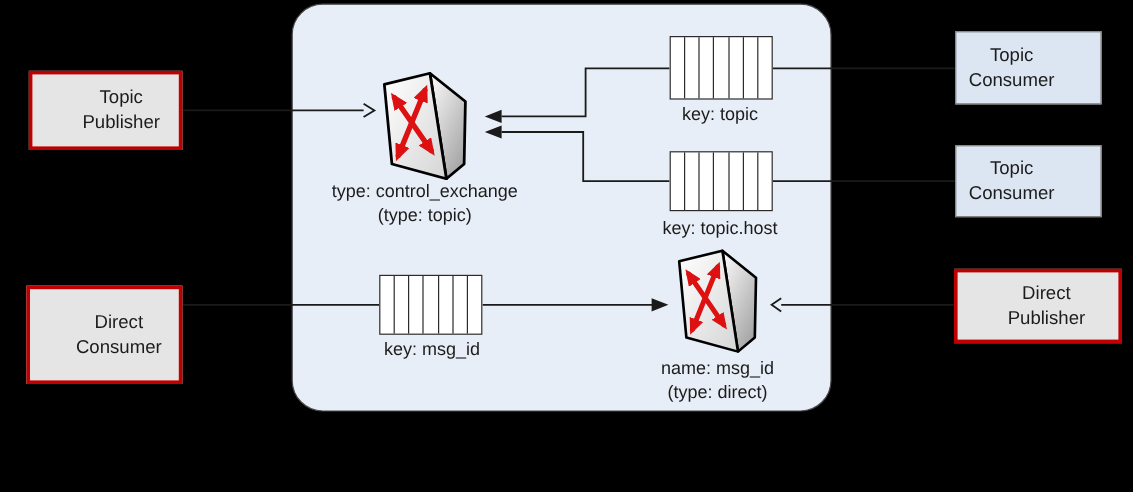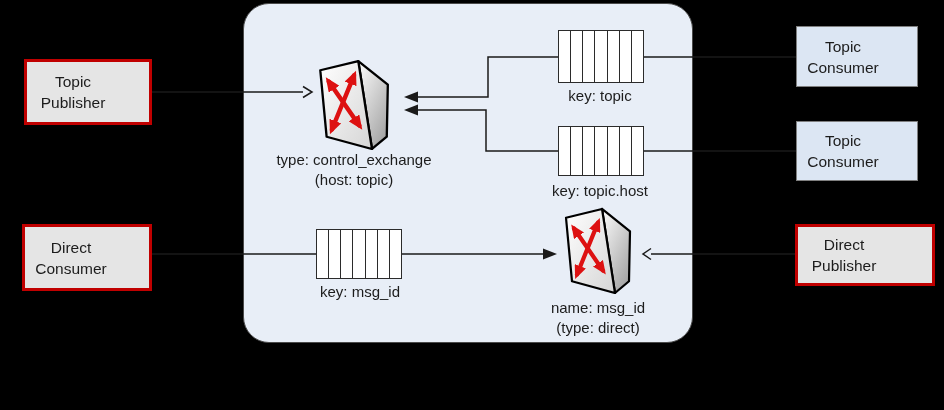--- a/index.html
+++ b/index.html
@@ -16,24 +16,24 @@
     border-radius:26px;box-sizing:border-box;z-index:1;
   }
   
   #lines{position:absolute;left:0;top:0;z-index:2;}
   
   .node-box{
     position:absolute;display:flex;align-items:center;
     text-align:center;font-size:15.5px;line-height:21px;box-sizing:border-box;z-index:3;
   }
   .node-box .lbl{width:92px;}
-  .red-node{background:var(--gray-box-fill,#e5e5e5);border:3px solid var(--red-border,#c00000);}
+  .red-node{background:var(--gray-box-fill,#e5e5e5);border:3px solid var(--red-border,#c00000);padding-left:28px;}
   .blue-node{background:var(--blue-box-fill,#dce6f3);border:1.5px solid var(--blue-box-border,#7f7f7f);}
   #box-topic-publisher {left:24px; top:59px; width:128px;height:66px;}
-  #box-direct-consumer {left:22px; top:224px;width:130px;height:67px;}
+  #box-direct-consumer {left:22px; top:238px;width:130px;height:82px;}
   #box-topic-consumer-1{left:796px;top:26px; width:122px;height:61px;}
   #box-topic-consumer-2{left:796px;top:121px;width:122px;height:60px;}
   #box-direct-publisher{left:795px;top:224px;width:140px;height:62px;}
   
   .queue{
     position:absolute;display:flex;background:#fff;
     border:1.6px solid #2b2b2b;box-sizing:border-box;z-index:3;
   }
   .queue .cell{flex:1;}
   .queue .cell + .cell{border-left:1.4px solid #2b2b2b;}
@@ -156,20 +156,20 @@
       <polygon points="5,12 41,3 54,89 11,77" fill="url(#gFront)"></polygon>
     </g>
     <g stroke="#dd1111" stroke-width="4.2" stroke-linecap="round">
       <line x1="13" y1="23" x2="42" y2="66" marker-start="url(#redHead)" marker-end="url(#redHead)"></line>
       <line x1="37" y1="17" x2="16" y2="70" marker-start="url(#redHead)" marker-end="url(#redHead)"></line>
     </g>
   </svg>
 
   <div class="dlabel" id="label-exchange-control">
     <div>type: control_exchange</div>
-    <div>(host: topic)</div>
+    <div>(type: topic)</div>
   </div>
   <div class="dlabel" id="label-exchange-direct">
     <div>name: msg_id</div>
     <div>(type: direct)</div>
   </div>
 
 </div>
 
 </body></html>

